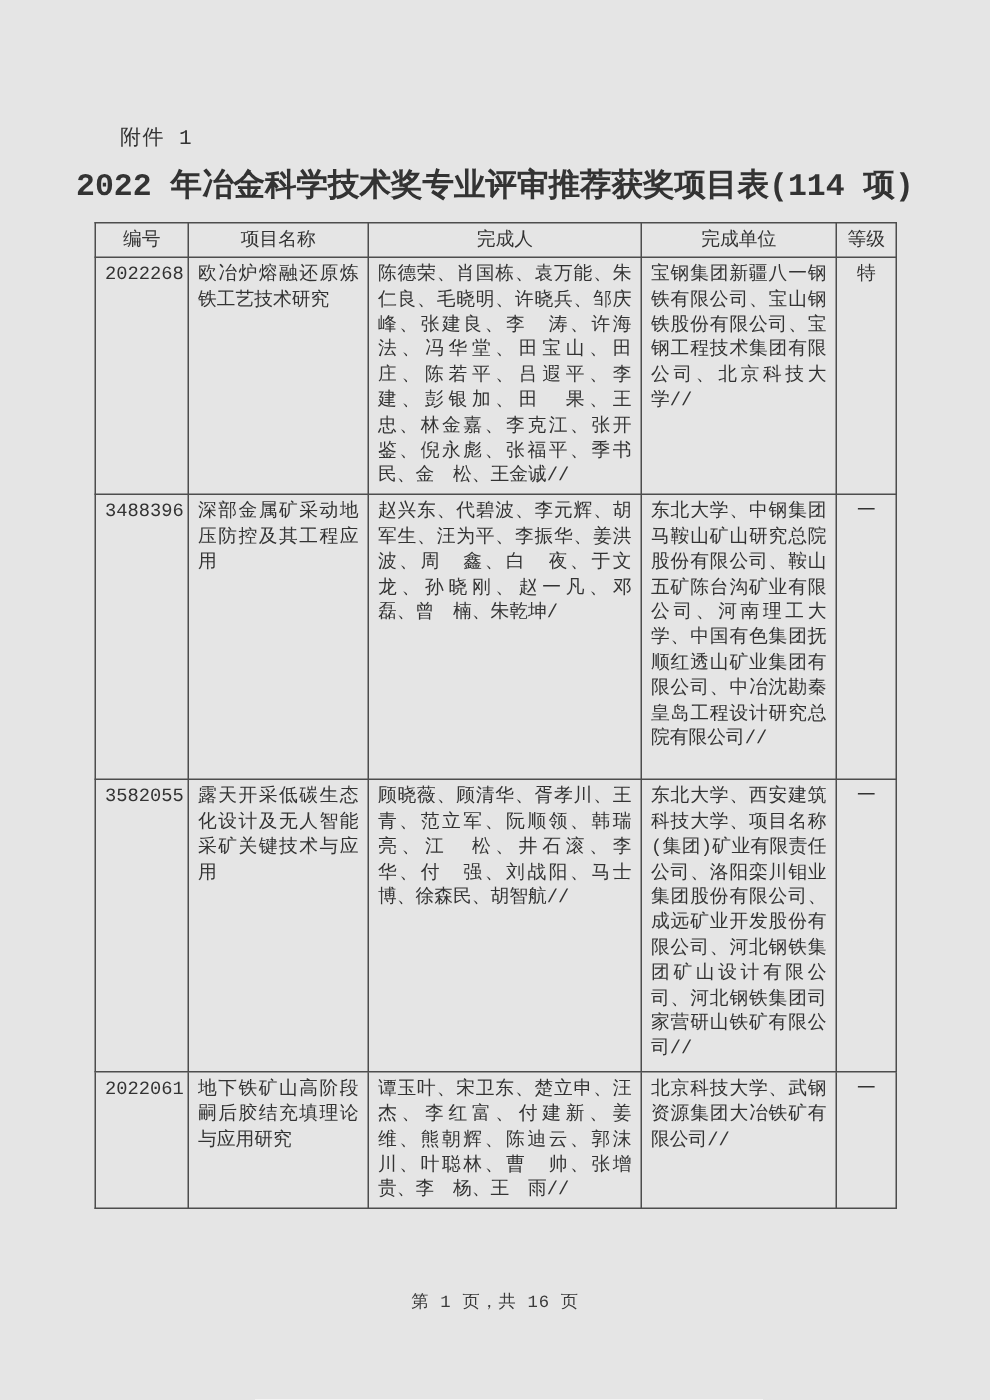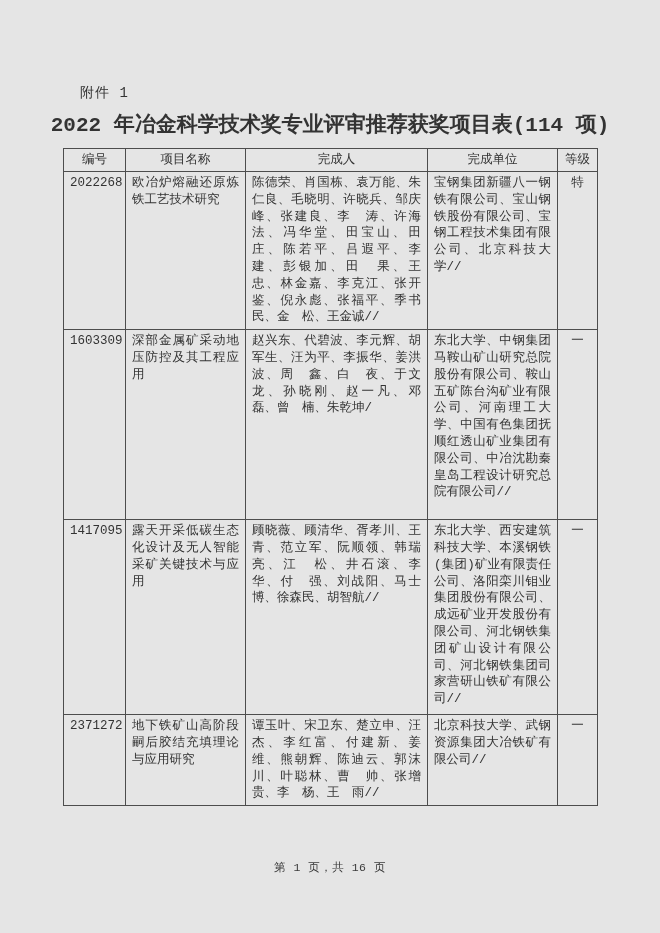--- a/index.html
+++ b/index.html
@@ -114,35 +114,35 @@
     </thead>
     <tbody>
       <tr class="row-1">
         <td class="c-id">2022268</td>
         <td class="c-name">欧冶炉熔融还原炼铁工艺技术研究</td>
         <td class="c-people">陈德荣、肖国栋、袁万能、朱仁良、毛晓明、许晓兵、邹庆峰、张建良、李　涛、许海法、冯华堂、田宝山、田　庄、陈若平、吕遐平、李　建、彭银加、田　果、王　忠、林金嘉、李克江、张开鉴、倪永彪、张福平、季书民、金　松、王金诚//</td>
         <td class="c-units">宝钢集团新疆八一钢铁有限公司、宝山钢铁股份有限公司、宝钢工程技术集团有限公司、北京科技大学//</td>
         <td class="c-grade">特</td>
       </tr>
       <tr class="row-2">
-        <td class="c-id">1603309</td>
+        <td class="c-id">3488396</td>
         <td class="c-name">深部金属矿采动地压防控及其工程应用</td>
         <td class="c-people">赵兴东、代碧波、李元辉、胡军生、汪为平、李振华、姜洪波、周　鑫、白　夜、于文龙、孙晓刚、赵一凡、邓　磊、曾　楠、朱乾坤/</td>
         <td class="c-units">东北大学、中钢集团马鞍山矿山研究总院股份有限公司、鞍山五矿陈台沟矿业有限公司、河南理工大学、中国有色集团抚顺红透山矿业集团有限公司、中冶沈勘秦皇岛工程设计研究总院有限公司//</td>
         <td class="c-grade">一</td>
       </tr>
       <tr class="row-3">
-        <td class="c-id">1417095</td>
+        <td class="c-id">3582055</td>
         <td class="c-name">露天开采低碳生态化设计及无人智能采矿关键技术与应用</td>
         <td class="c-people">顾晓薇、顾清华、胥孝川、王　青、范立军、阮顺领、韩瑞亮、江　松、井石滚、李　华、付　强、刘战阳、马士博、徐森民、胡智航//</td>
-        <td class="c-units">东北大学、西安建筑科技大学、本溪钢铁(集团)矿业有限责任公司、洛阳栾川钼业集团股份有限公司、成远矿业开发股份有限公司、河北钢铁集团矿山设计有限公司、河北钢铁集团司家营研山铁矿有限公司//</td>
+        <td class="c-units">东北大学、西安建筑科技大学、项目名称(集团)矿业有限责任公司、洛阳栾川钼业集团股份有限公司、成远矿业开发股份有限公司、河北钢铁集团矿山设计有限公司、河北钢铁集团司家营研山铁矿有限公司//</td>
         <td class="c-grade">一</td>
       </tr>
       <tr class="row-4">
-        <td class="c-id">2371272</td>
+        <td class="c-id">2022061</td>
         <td class="c-name">地下铁矿山高阶段嗣后胶结充填理论与应用研究</td>
         <td class="c-people">谭玉叶、宋卫东、楚立申、汪　杰、李红富、付建新、姜　维、熊朝辉、陈迪云、郭沫川、叶聪林、曹　帅、张增贵、李　杨、王　雨//</td>
         <td class="c-units">北京科技大学、武钢资源集团大冶铁矿有限公司//</td>
         <td class="c-grade">一</td>
       </tr>
     </tbody>
   </table>
 
   <div class="page-footer">第 1 页，共 16 页</div>
 

